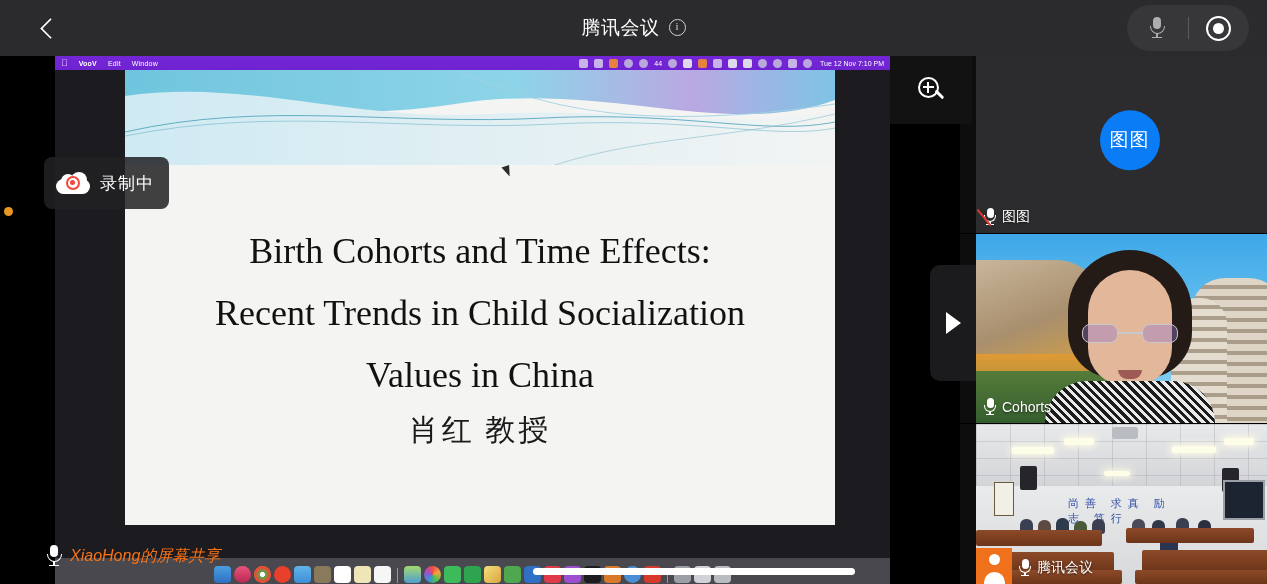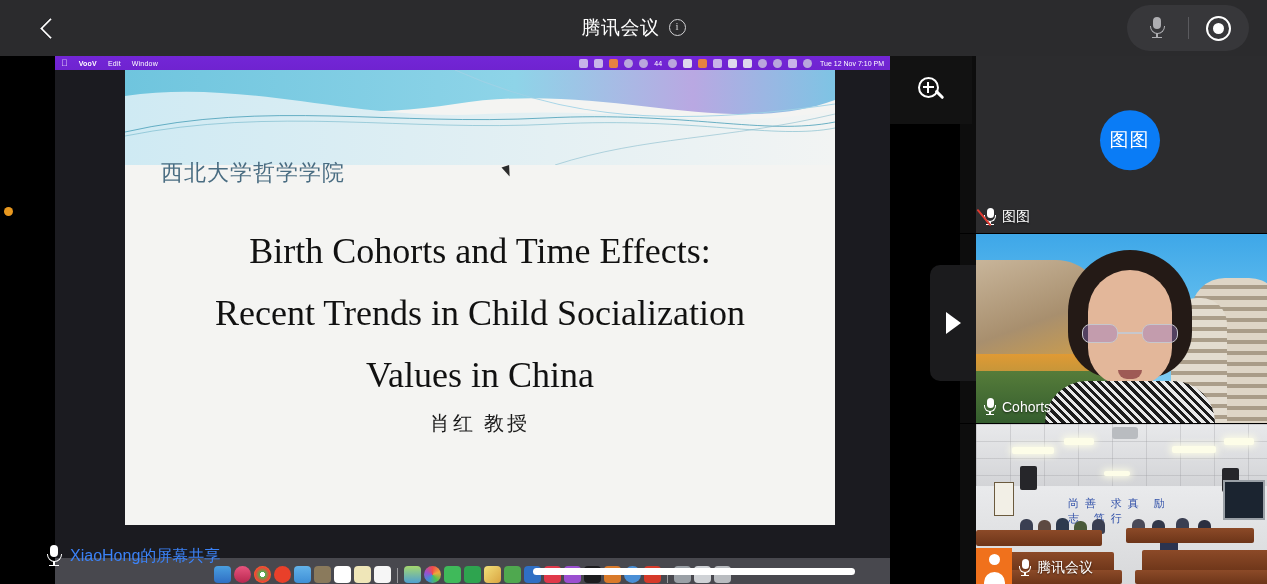--- a/index.html
+++ b/index.html
@@ -41,21 +41,21 @@
   .mb-ic.o { background:#f08a34; }
   .mb-ic.r { background:#e8e8ef; }
   .mb-ic.g { background:#bfb2dd; border-radius:50%; }
   .mb-num { color:#fff; font-size:7px; }
   .mb-clock { color:#fff; font-size:7px; white-space:nowrap; margin-left:2px; }
 
   .slide { position:absolute; left:70px; top:14px; width:710px; height:455px; background:#f4f4f2; overflow:hidden; }
   .slide-wave { position:absolute; left:0; top:0; width:100%; height:95px; }
   .slide-org { position:absolute; left:36px; top:88px; color:#4a6d82; font-size:22px; font-family:"Liberation Serif","DejaVu Serif",serif; letter-spacing:1px; }
   .slide-title { position:absolute; left:0; top:150px; width:100%; text-align:center; color:#111; font-family:"Liberation Serif","DejaVu Serif",serif; font-size:36px; line-height:62px; padding:0 8px; }
-  .slide-author { position:absolute; left:0; top:340px; width:100%; text-align:center; color:#1a1a1a; font-family:"Liberation Serif","DejaVu Serif",serif; font-size:20px; letter-spacing:3px; }
+  .slide-author { position:absolute; left:0; top:340px; width:100%; text-align:center; color:#1a1a1a; font-family:"Liberation Serif","DejaVu Serif",serif; font-size:30px; letter-spacing:3px; }
   .cursor-arrow { position:absolute; left:448px; top:110px; width:0; height:0; border-left:5px solid transparent; border-right:3px solid transparent; border-top:11px solid #2b2b2b; transform:rotate(-18deg); }
 
   .dock { position:absolute; left:0; bottom:0; width:100%; height:26px; background:rgba(180,180,185,.30); display:flex; align-items:flex-end; justify-content:center; gap:3px; padding:0 8px 1px; }
   .dock i { display:block; width:17px; height:17px; border-radius:4px; }
   .dock .sep { width:1px; height:15px; background:rgba(255,255,255,.45); border-radius:0; margin:0 3px; }
   .home-bar { position:absolute; left:478px; bottom:9px; width:322px; height:7px; background:#fff; border-radius:4px; }
 
   
   .zoom-btn { position:absolute; left:890px; top:56px; width:82px; height:68px; background:#121212; display:flex; align-items:center; justify-content:center; cursor:pointer; z-index:20; }
   .mag { position:relative; width:27px; height:27px; }
@@ -78,21 +78,21 @@
   .cloud-rec .dot i { position:absolute; left:2px; top:2px; width:5px; height:5px; background:#f0463c; border-radius:50%; display:block; }
   .rec-text { color:#fff; font-size:17px; letter-spacing:1px; }
 
   
   .share-label { position:absolute; left:48px; bottom:17px; display:flex; align-items:center; gap:10px; z-index:30; }
   .mic-w { position:relative; width:12px; height:22px; }
   .mic-w .cap { position:absolute; left:2px; top:0; width:8px; height:12px; background:#fff; border-radius:4px; }
   .mic-w .arc { position:absolute; left:-1.5px; top:9px; width:15px; height:8px; border:1.9px solid #fff; border-top:none; border-radius:0 0 9px 9px; }
   .mic-w .stem { position:absolute; left:5.2px; top:16px; width:1.9px; height:4px; background:#fff; }
   .mic-w .base { position:absolute; left:1px; top:19.5px; width:10px; height:1.9px; background:#fff; }
-  .share-text { color:#3b82f6; font-size:16px; }
+  .share-text { color:#f97316; font-size:16px;font-style:italic; }
   .orange-dot { position:absolute; left:4px; top:151px; width:9px; height:9px; border-radius:50%; background:#e8981f; z-index:30; }
 
   
   .rail { position:absolute; left:960px; top:56px; width:307px; height:528px; background:#0d0d0d; }
   .tile { position:absolute; left:16px; width:307px; overflow:hidden; background:#2c2c2e; }
   .t1 { top:0; height:177px; background:#2c2c2e; }
   .t2 { top:178px; height:189px; }
   .t3 { top:368px; height:160px; }
   .avatar-circle { position:absolute; left:50%; top:50%; transform:translate(-50%,-58%); width:60px; height:60px; border-radius:50%; background:#0a7cf6; display:flex; align-items:center; justify-content:center; color:#fff; font-size:19px; letter-spacing:1px; }
   .tile-foot { position:absolute; left:9px; bottom:7px; display:flex; align-items:center; gap:7px; }
@@ -220,21 +220,20 @@
             </linearGradient>
           </defs>
           <rect x="0" y="0" width="710" height="95" fill="#f4f4f2"></rect>
           <path d="M0,0 H710 V30 C600,70 480,10 330,34 C200,54 90,30 0,42 Z" fill="url(#wg1)"></path>
           <path d="M0,26 C120,8 230,52 360,44 C500,36 600,62 710,40 L710,95 L0,95 Z" fill="url(#wg2)"></path>
           <path d="M0,62 C140,30 270,56 420,48 C560,41 640,66 710,52" fill="none" stroke="#3f9ab4" stroke-width="0.9" opacity="0.85"></path>
           <path d="M0,66 C150,36 280,62 430,54 C570,47 650,70 710,58" fill="none" stroke="#5aa9bf" stroke-width="0.7" opacity="0.7"></path>
           <path d="M330,0 C420,40 520,62 710,34" fill="none" stroke="#9fd2e6" stroke-width="1.1" opacity="0.9"></path>
           <path d="M430,95 C520,66 600,70 710,44" fill="none" stroke="#7fb7c9" stroke-width="0.8" opacity="0.7"></path>
         </svg>
-        <div class="slide-org">西北大学哲学学院</div>
         <div class="slide-title">
           <div>Birth Cohorts and Time Effects:</div>
           <div>Recent Trends in Child Socialization</div>
           <div>Values in China</div>
         </div>
         <div class="slide-author">肖红  教授</div>
       </div>
 
       <div class="cursor-arrow"></div>
 
@@ -263,20 +262,31 @@
         <i style="background:#4a8fd6;border-radius:50%"></i>
         <i style="background:#d63a2a"></i>
         <span class="sep"></span>
         <i style="background:#9aa0a6"></i>
         <i style="background:#cfd2d6"></i>
         <i style="background:#b9bcc0"></i>
       </div>
       <div class="home-bar"></div>
     </div>
 
+    <div class="rec-badge">
+      <div class="cloud-rec">
+        <span class="c1"></span>
+          <span class="c2"></span>
+          <span class="c3"></span>
+        <span class="dot">
+            <i></i>
+          </span>
+      </div>
+      <span class="rec-text">录制中</span>
+    </div>
 
     <div class="share-label">
       <span class="mic-w">
         <span class="cap"></span>
           <span class="arc"></span>
           <span class="stem"></span>
           <span class="base"></span>
       </span>
       <span class="share-text">XiaoHong的屏幕共享</span>
     </div>

